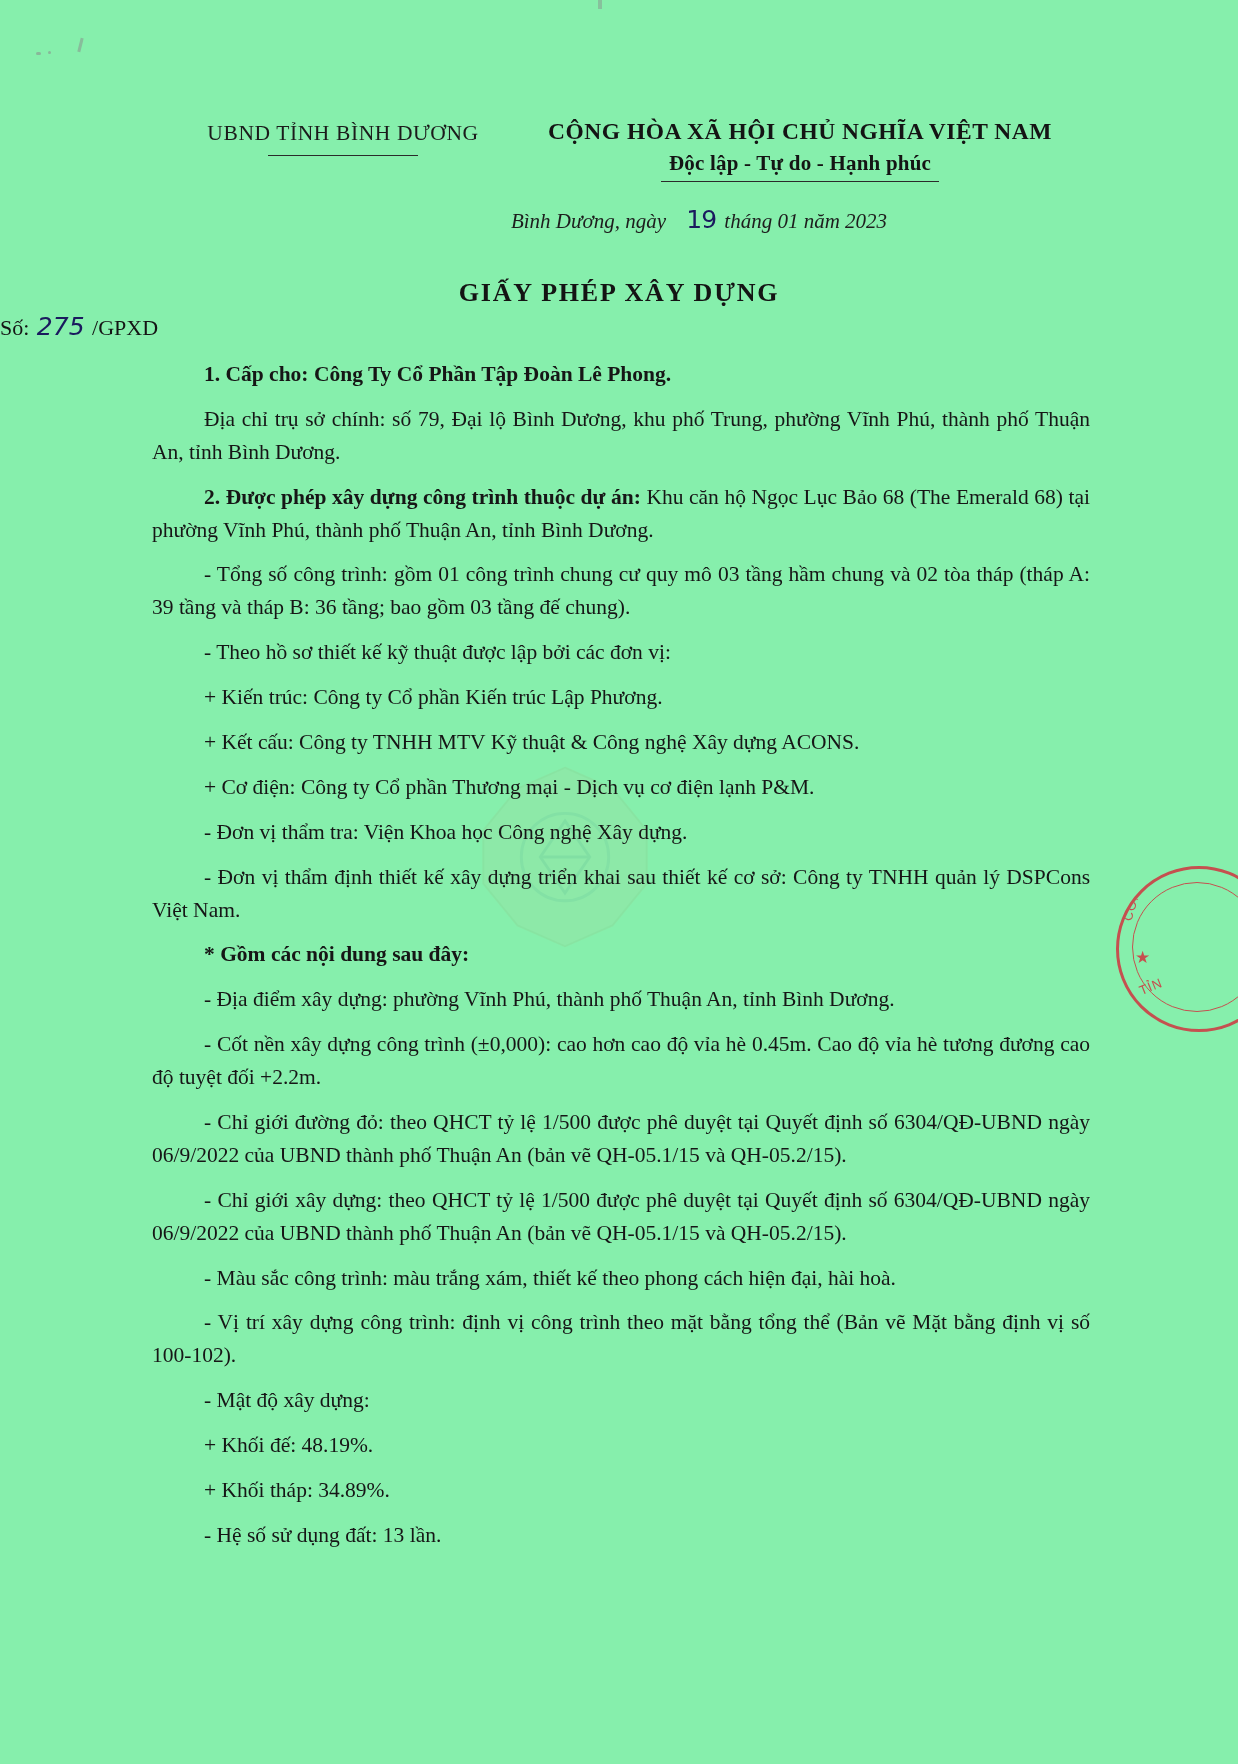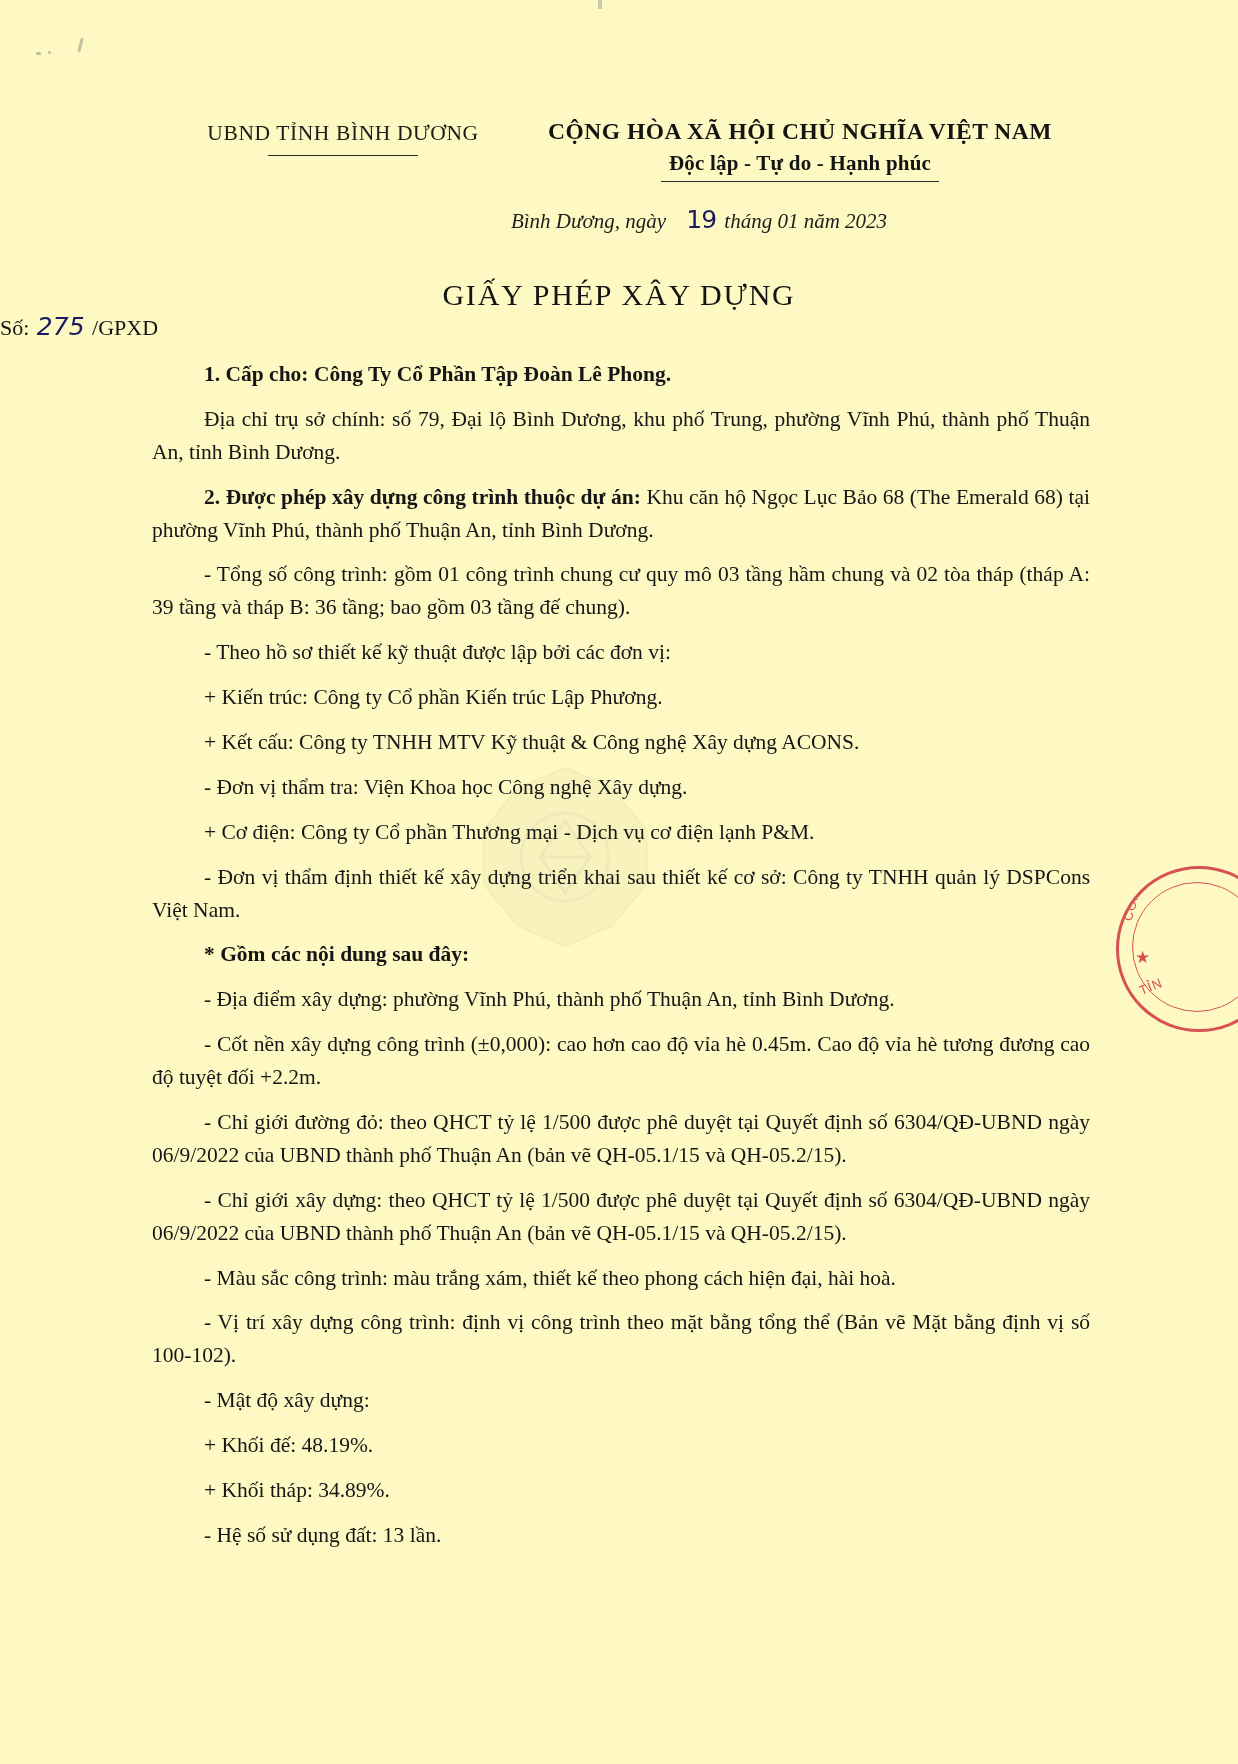--- a/index.html
+++ b/index.html
@@ -13,21 +13,21 @@
     height: 1764px;
     position: relative;
     font-family: "Liberation Serif", "DejaVu Serif", serif;
     color: #141414;
     overflow: hidden;
   }
 
   .page {
     position: absolute;
     inset: 0;
-    background: #fef9c3;
+    background: #86efac;
     padding-left: 25px;
   }
 
   
   .speck {
     position: absolute;
     background: #8a8a8a;
     opacity: .55;
   }
   .speck.s1 { left: 36px;  top: 52px;  width: 5px; height: 3px; border-radius: 2px; }
@@ -104,22 +104,22 @@
     letter-spacing: -1px;
     margin-left: 12px;
   }
 
   
   .doc-title {
     position: absolute;
     top: 278px;
     left: 0; right: 0;
     text-align: center;
-    font-size: 30px;
-    font-weight: normal;
+    font-size: 26px;
+    font-weight: bold;
     letter-spacing: 1.8px;
   }
   .doc-number {
     position: absolute;
     top: 312px;
     left: 0; right: 0;
     font-size: 22px;
   }
   .doc-number .hand {
     font-family: "DejaVu Sans", sans-serif;
@@ -271,22 +271,22 @@
 
     <p class="p">
       <b>2. Được phép xây dựng công trình thuộc dự án:</b>
       <span>Khu căn hộ Ngọc Lục Bảo 68 (The Emerald 68) tại phường Vĩnh Phú, thành phố Thuận An, tỉnh Bình Dương.</span>
     </p>
 
     <p class="p">- Tổng số công trình: gồm 01 công trình chung cư quy mô 03 tầng hầm chung và 02 tòa tháp (tháp A: 39 tầng và tháp B: 36 tầng; bao gồm 03 tầng đế chung).</p>
     <p class="p">- Theo hồ sơ thiết kế kỹ thuật được lập bởi các đơn vị:</p>
     <p class="p">+ Kiến trúc: Công ty Cổ phần Kiến trúc Lập Phương.</p>
     <p class="p">+ Kết cấu: Công ty TNHH MTV Kỹ thuật &amp; Công nghệ Xây dựng ACONS.</p>
+    <p class="p">+ Cơ điện: Công ty Cổ phần Thương mại - Dịch vụ cơ điện lạnh P&amp;M.</p>
     <p class="p">- Đơn vị thẩm tra: Viện Khoa học Công nghệ Xây dựng.</p>
-    <p class="p">+ Cơ điện: Công ty Cổ phần Thương mại - Dịch vụ cơ điện lạnh P&amp;M.</p>
     <p class="p">- Đơn vị thẩm định thiết kế xây dựng triển khai sau thiết kế cơ sở: Công ty TNHH quản lý DSPCons Việt Nam.</p>
 
     <p class="p">
       <span class="bold-italic">* Gồm các nội dung sau đây:</span>
     </p>
 
     <p class="p">- Địa điểm xây dựng: phường Vĩnh Phú, thành phố Thuận An, tỉnh Bình Dương.</p>
     <p class="p">- Cốt nền xây dựng công trình (±0,000): cao hơn cao độ vỉa hè 0.45m. Cao độ vỉa hè tương đương cao độ tuyệt đối +2.2m.</p>
     <p class="p">- Chỉ giới đường đỏ: theo QHCT tỷ lệ 1/500 được phê duyệt tại Quyết định số 6304/QĐ-UBND ngày 06/9/2022 của UBND thành phố Thuận An (bản vẽ QH-05.1/15 và QH-05.2/15).</p>
     <p class="p">- Chỉ giới xây dựng: theo QHCT tỷ lệ 1/500 được phê duyệt tại Quyết định số 6304/QĐ-UBND ngày 06/9/2022 của UBND thành phố Thuận An (bản vẽ QH-05.1/15 và QH-05.2/15).</p>

